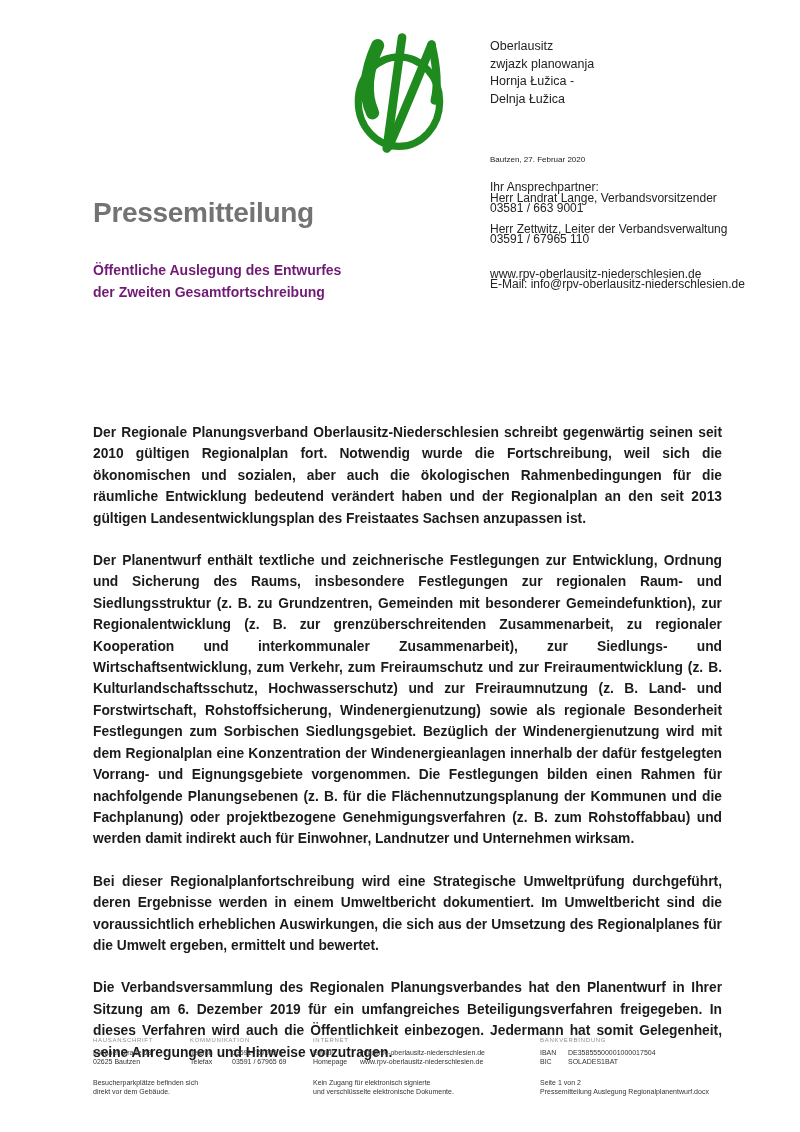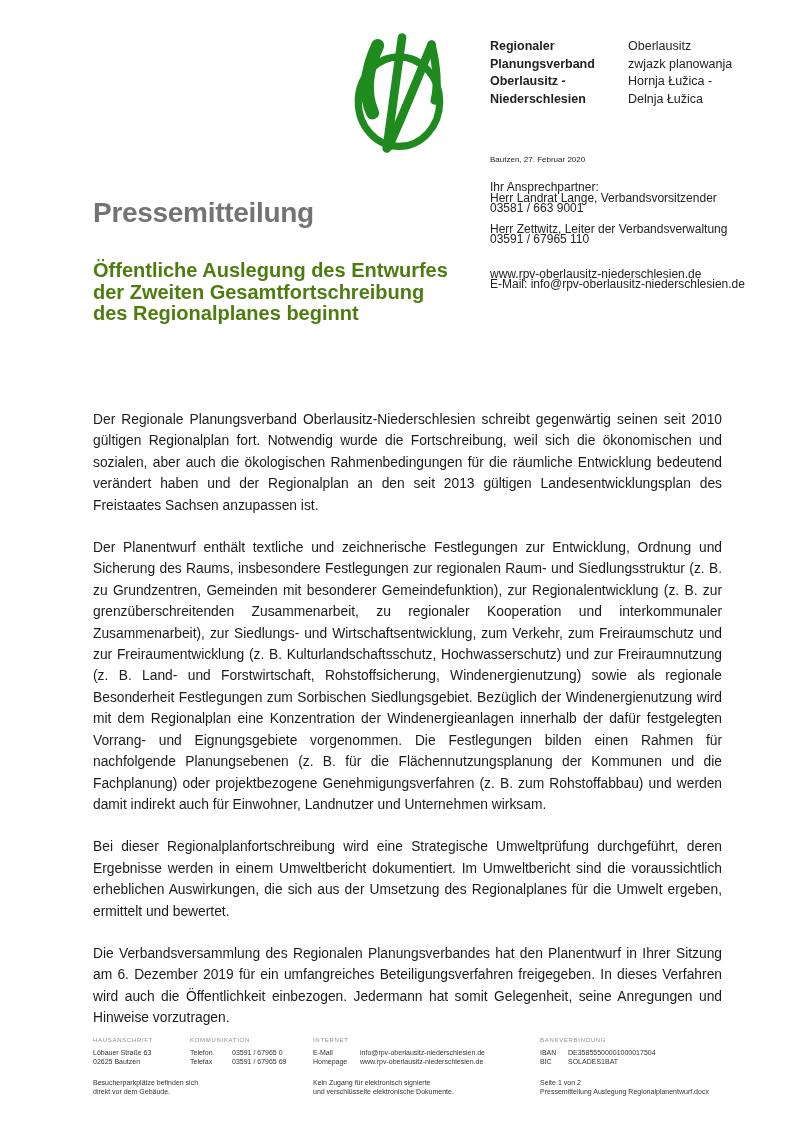--- a/index.html
+++ b/index.html
@@ -17,24 +17,24 @@
   .logo { position: absolute; left: 344px; top: 33px; width: 112px; height: 123px; }
   .org { position: absolute; left: 490px; top: 38px; display: flex; font-size: 12.5px; line-height: 17.5px; color: #222; }
   .org-de { width: 138px; font-weight: bold; }
   .dateline { position: absolute; left: 490px; top: 155px; font-size: 8px; color: #222; }
   .contact { position: absolute; left: 490px; top: 182px; font-size: 12px; line-height: 10.5px; color: #222; }
   .contact .b { font-weight: normal; }
   .gap-s { height: 10px; }
   .gap-l { height: 24px; }
   
   .title { position: absolute; left: 93px; top: 197px; font-size: 28px; font-weight: bold; color: #737373; letter-spacing: -0.3px; }
-  .subtitle { position: absolute; left: 93px; top: 260px; font-size: 20px; font-weight: bold; line-height: 21.5px; color: #4d7c0f; }
+  .subtitle { position: absolute; left: 93px; top: 260px; font-size: 14px; font-weight: bold; line-height: 21.5px; color: #701a75; }
   .subtitle span { display: block; }
   
-  .bodytext { position: absolute; left: 93px; top: 409px; width: 629px; font-size: 13.8px; line-height: 21.4px; text-align: justify; color: #1b1b1b; }
+  .bodytext { position: absolute; left: 93px; top: 422px; width: 629px; font-size: 13.8px; line-height: 21.4px; text-align: justify; color: #1b1b1b; font-weight: bold; }
   .bodytext p { margin-bottom: 21px; }
   
   .footer { position: absolute; left: 93px; top: 1036px; width: 660px; height: 70px; font-size: 7px; line-height: 9px; color: #333; }
   .fcol { position: absolute; top: 0; }
   .fcol-1 { left: 0; }
   .fcol-2 { left: 97px; }
   .fcol-3 { left: 220px; }
   .fcol-4 { left: 447px; }
   .fhead { font-size: 6px; letter-spacing: 0.7px; color: #8f8f8f; margin-bottom: 3px; white-space: nowrap; }
   .frow { display: flex; white-space: nowrap; }
@@ -56,26 +56,20 @@
         <ellipse cx="54" cy="67" rx="40" ry="44" stroke-width="7"></ellipse>
         <path d="M33 12 C 23 34 19 58 28 78" stroke-width="13" stroke-linecap="round"></path>
         <path d="M57 4 C 52 40 46 82 42 113" stroke-width="8.5" stroke-linecap="round"></path>
         <path d="M44 111 C 58 80 75 38 86 11" stroke-width="8.5" stroke-linecap="round"></path>
         <path d="M86 11 C 91 32 93 50 89 66" stroke-width="8" stroke-linecap="round"></path>
       </g>
     </svg>
   </div>
 
   <div class="org">
-    <div class="org-de">
-      <span style="display:block">Regionaler</span>
-      <span style="display:block">Planungsverband</span>
-      <span style="display:block">Oberlausitz -</span>
-      <span style="display:block">Niederschlesien</span>
-    </div>
     <div class="org-hsb">
       <span style="display:block">Oberlausitz</span>
       <span style="display:block">zwjazk planowanja</span>
       <span style="display:block">Hornja Łužica -</span>
       <span style="display:block">Delnja Łužica</span>
     </div>
   </div>
 
   <div class="dateline">Bautzen, 27. Februar 2020</div>
 
@@ -88,21 +82,20 @@
     <div>03591 / 67965 110</div>
     <div class="gap-l"></div>
     <div class="b">www.rpv-oberlausitz-niederschlesien.de</div>
     <div>E-Mail: info@rpv-oberlausitz-niederschlesien.de</div>
   </div>
 
   <h1 class="title">Pressemitteilung</h1>
   <h2 class="subtitle">
     <span>Öffentliche Auslegung des Entwurfes</span>
     <span>der Zweiten Gesamtfortschreibung</span>
-    <span>des Regionalplanes beginnt</span>
   </h2>
 
   <div class="bodytext">
     <p>Der Regionale Planungsverband Oberlausitz-Niederschlesien schreibt gegenwärtig seinen seit 2010 gültigen Regionalplan fort. Notwendig wurde die Fortschreibung, weil sich die ökonomischen und sozialen, aber auch die ökologischen Rahmenbedingungen für die räumliche Entwicklung bedeutend verändert haben und der Regionalplan an den seit 2013 gültigen Landesentwicklungsplan des Freistaates Sachsen anzupassen ist.</p>
     <p>Der Planentwurf enthält textliche und zeichnerische Festlegungen zur Entwicklung, Ordnung und Sicherung des Raums, insbesondere Festlegungen zur regionalen Raum- und Siedlungsstruktur (z. B. zu Grundzentren, Gemeinden mit besonderer Gemeindefunktion), zur Regionalentwicklung (z. B. zur grenzüberschreitenden Zusammenarbeit, zu regionaler Kooperation und interkommunaler Zusammenarbeit), zur Siedlungs- und Wirtschaftsentwicklung, zum Verkehr, zum Freiraumschutz und zur Freiraumentwicklung (z. B. Kulturlandschaftsschutz, Hochwasserschutz) und zur Freiraumnutzung (z. B. Land- und Forstwirtschaft, Rohstoffsicherung, Windenergienutzung) sowie als regionale Besonderheit Festlegungen zum Sorbischen Siedlungsgebiet. Bezüglich der Windenergienutzung wird mit dem Regionalplan eine Konzentration der Windenergieanlagen innerhalb der dafür festgelegten Vorrang- und Eignungsgebiete vorgenommen. Die Festlegungen bilden einen Rahmen für nachfolgende Planungsebenen (z. B. für die Flächennutzungsplanung der Kommunen und die Fachplanung) oder projektbezogene Genehmigungsverfahren (z. B. zum Rohstoffabbau) und werden damit indirekt auch für Einwohner, Landnutzer und Unternehmen wirksam.</p>
     <p>Bei dieser Regionalplanfortschreibung wird eine Strategische Umweltprüfung durchgeführt, deren Ergebnisse werden in einem Umweltbericht dokumentiert. Im Umweltbericht sind die voraussichtlich erheblichen Auswirkungen, die sich aus der Umsetzung des Regionalplanes für die Umwelt ergeben, ermittelt und bewertet.</p>
     <p>Die Verbandsversammlung des Regionalen Planungsverbandes hat den Planentwurf in Ihrer Sitzung am 6. Dezember 2019 für ein umfangreiches Beteiligungsverfahren freigegeben. In dieses Verfahren wird auch die Öffentlichkeit einbezogen. Jedermann hat somit Gelegenheit, seine Anregungen und Hinweise vorzutragen.</p>
   </div>
 
   <div class="footer">

